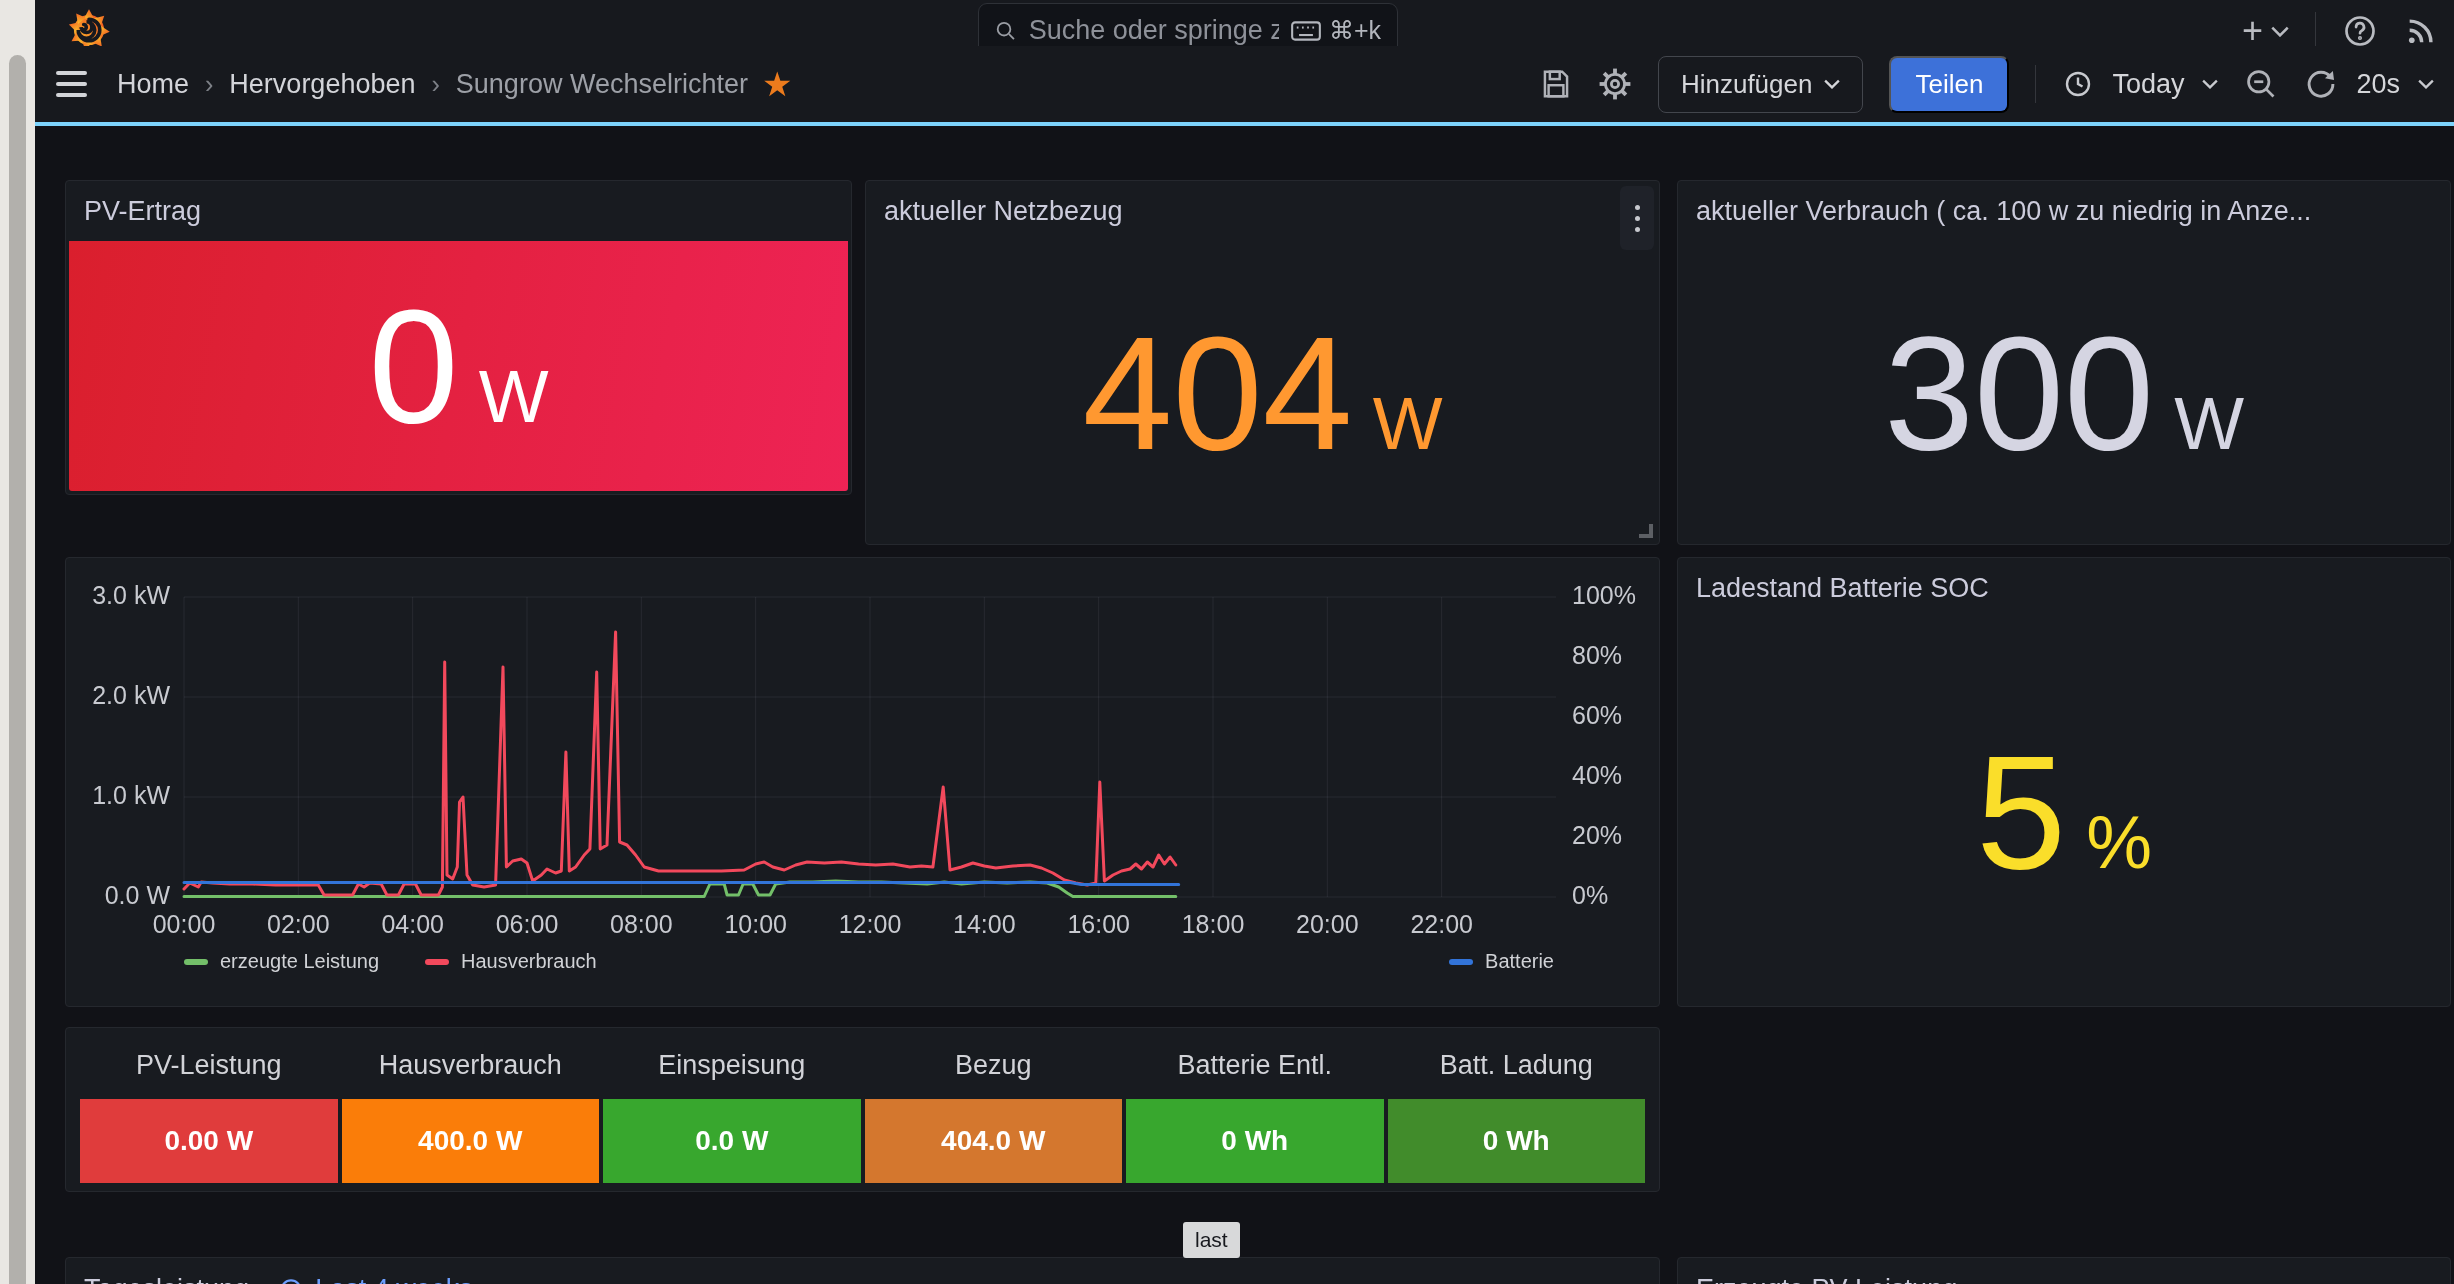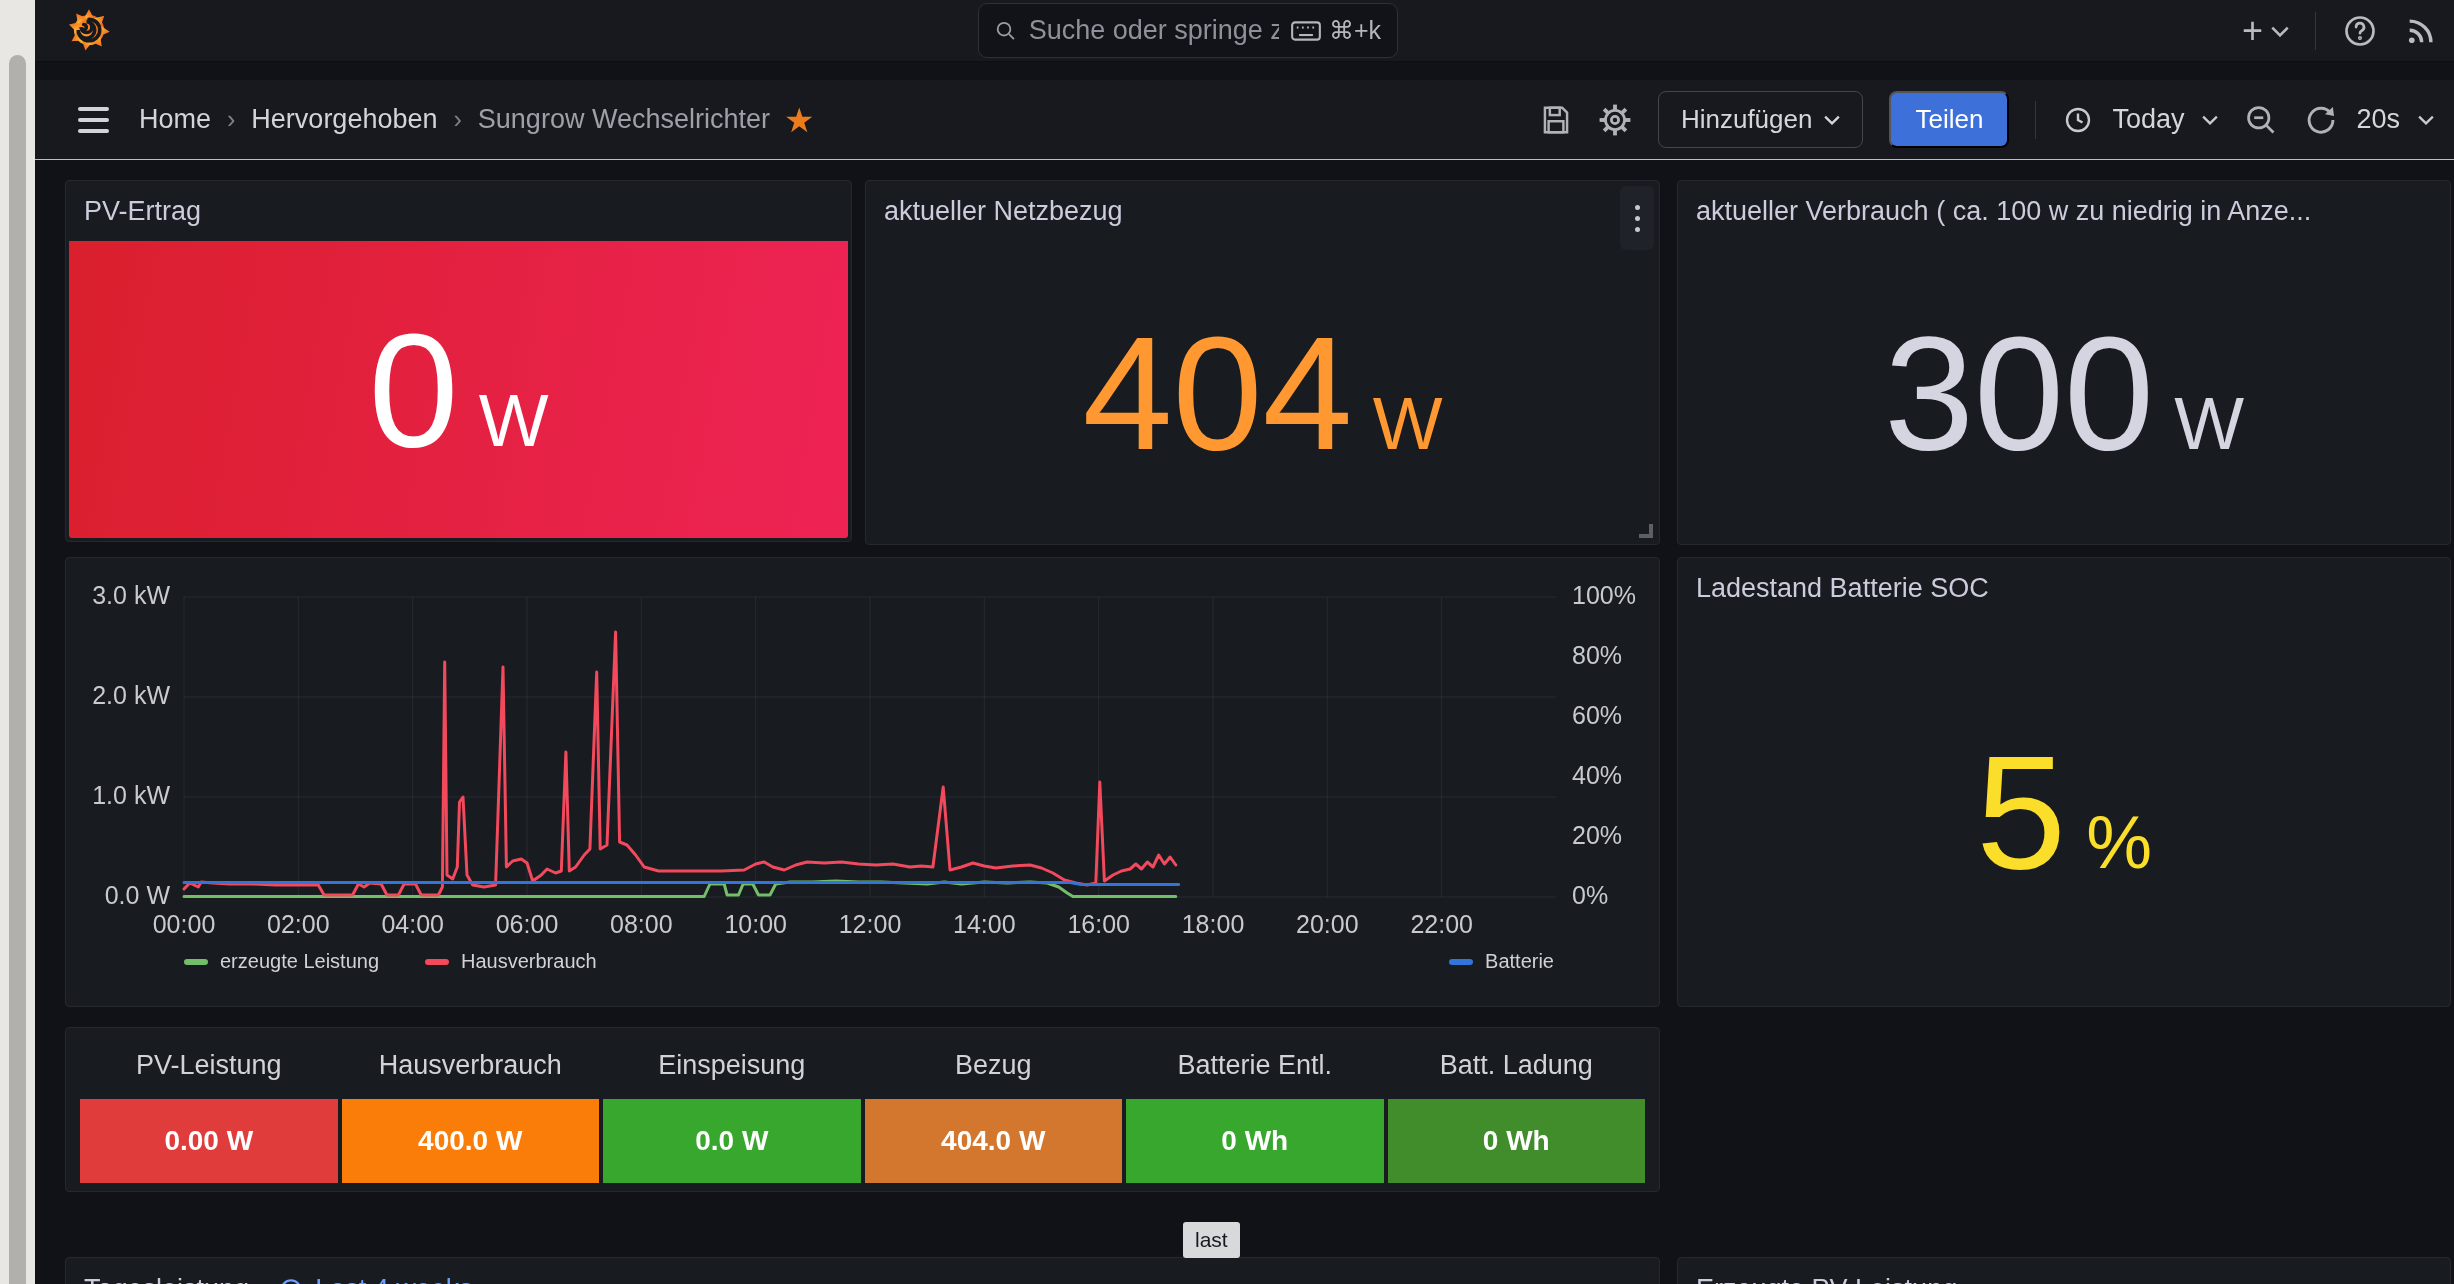--- a/index.html
+++ b/index.html
@@ -16,22 +16,22 @@
   .searchbox { position:absolute; left:943px; top:3px; width:420px; height:55px; background:#111318;
     border:1px solid #2e3137; border-radius:9px; display:flex; align-items:center; padding:0 16px; gap:12px; }
   .searchbox .ph { color:#8e9199; font-size:27px; flex:1 1 auto; white-space:nowrap; overflow:hidden; }
   .searchbox .kbd { display:flex; align-items:center; gap:8px; color:#b3b6bd; font-size:25px; }
   .topnav-right { position:absolute; right:16px; top:0; height:62px; display:flex; align-items:center; gap:26px; }
   .vdiv { width:1px; height:38px; background:#34363c; }
   .iconbtn { display:flex; align-items:center; gap:8px; color:#b9bbc1; }
   .plus-glyph { font-size:36px; line-height:1; color:#b9bbc1; }
 
   
-  .toolbar { position:absolute; left:35px; top:80px; right:0; height:80px; background:#17191e;
-    border-bottom:1px solid #7dd3fc; display:flex; align-items:center; padding:0 20px 0 43px; }
+  .toolbar { position:absolute; left:35px; top:46px; right:0; height:80px; background:#17191e;
+    border-bottom:4px solid #7dd3fc; display:flex; align-items:center; padding:0 20px 0 21px; }
   .burger { display:flex; flex-direction:column; gap:7px; margin-right:30px; }
   .burger i { display:block; width:31px; height:4px; background:#d2d4d8; border-radius:2px; }
   .crumbs { display:flex; align-items:center; gap:16px; font-size:27px; }
   .crumbs .crumb { color:#d3d4d9; white-space:nowrap; }
   .crumbs .crumb.current { color:#9da0a7; }
   .crumbs .sep { color:#7d8087; font-size:25px; }
   .fav-star { color:#ec7b1d; font-size:34px; margin-left:14px; }
   .toolbar-right { margin-left:auto; display:flex; align-items:center; gap:26px; }
   .btn-outline { height:57px; border:1px solid #43464d; border-radius:8px; background:transparent; color:#d5d6da;
     font-size:26px; display:flex; align-items:center; gap:12px; padding:0 22px; }
@@ -41,21 +41,21 @@
   
   .panel { position:absolute; background:#181b20; border:1px solid #25282e; border-radius:4px; }
   .panel-header { height:60px; display:flex; align-items:center; padding:0 18px; }
   .panel-title { font-size:27px; font-weight:500; color:#ccccdc; white-space:nowrap; overflow:hidden; }
   .kebab { position:absolute; top:5px; right:5px; width:34px; height:64px; border-radius:6px; background:#1f2229;
     display:flex; flex-direction:column; align-items:center; justify-content:center; gap:6px; }
   .kebab i { width:5px; height:5px; border-radius:50%; background:#c7c9ce; }
   .resize-handle { position:absolute; right:6px; bottom:6px; width:14px; height:14px;
     border-right:4px solid #5c5f64; border-bottom:4px solid #5c5f64; }
 
-  .p-pv    { left:65px;   top:180px;  width:787px;  height:362px;text-align:center; }
+  .p-pv    { left:65px;   top:180px;  width:787px;  height:315px;text-align:center; }
   .p-netz  { left:865px;  top:180px;  width:795px;  height:365px; }
   .p-verb  { left:1677px; top:180px;  width:774px;  height:365px; }
   .p-chart { left:65px;   top:557px;  width:1595px; height:450px; }
   .p-soc   { left:1677px; top:557px;  width:774px;  height:450px; }
   .p-table { left:65px;   top:1027px; width:1595px; height:165px; }
   .p-tages { left:65px;   top:1257px; width:1595px; height:120px; }
   .p-erz   { left:1677px; top:1257px; width:774px;  height:120px; }
 
   .stat-body { position:absolute; left:0; right:0; top:60px; bottom:0; display:flex; align-items:center; justify-content:center; }
   .stat-value { display:flex; align-items:baseline; gap:20px; font-weight:500; }

